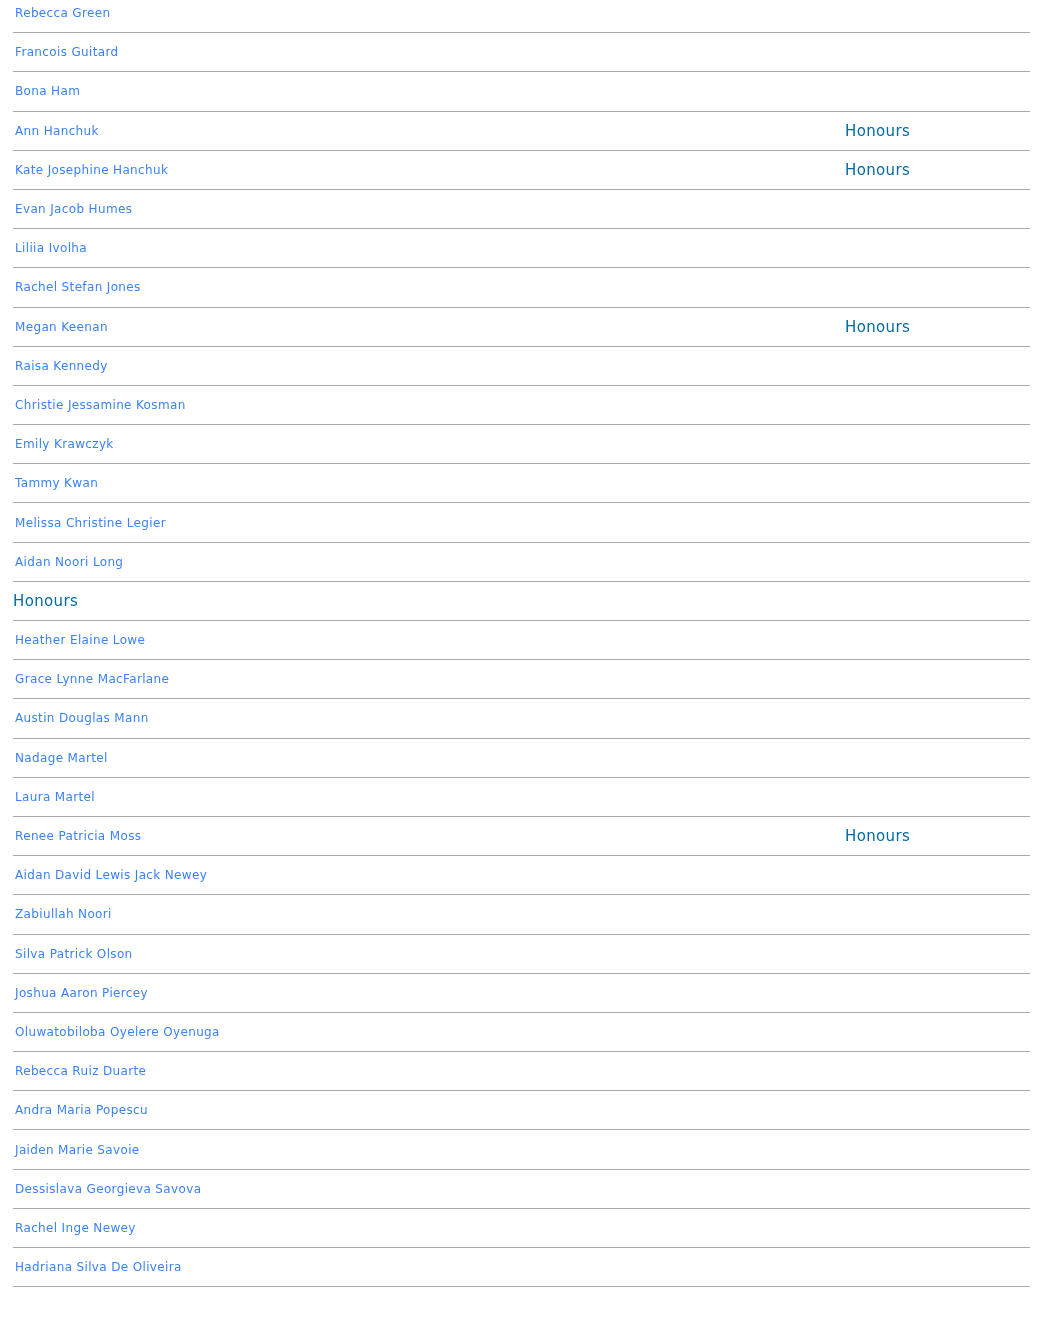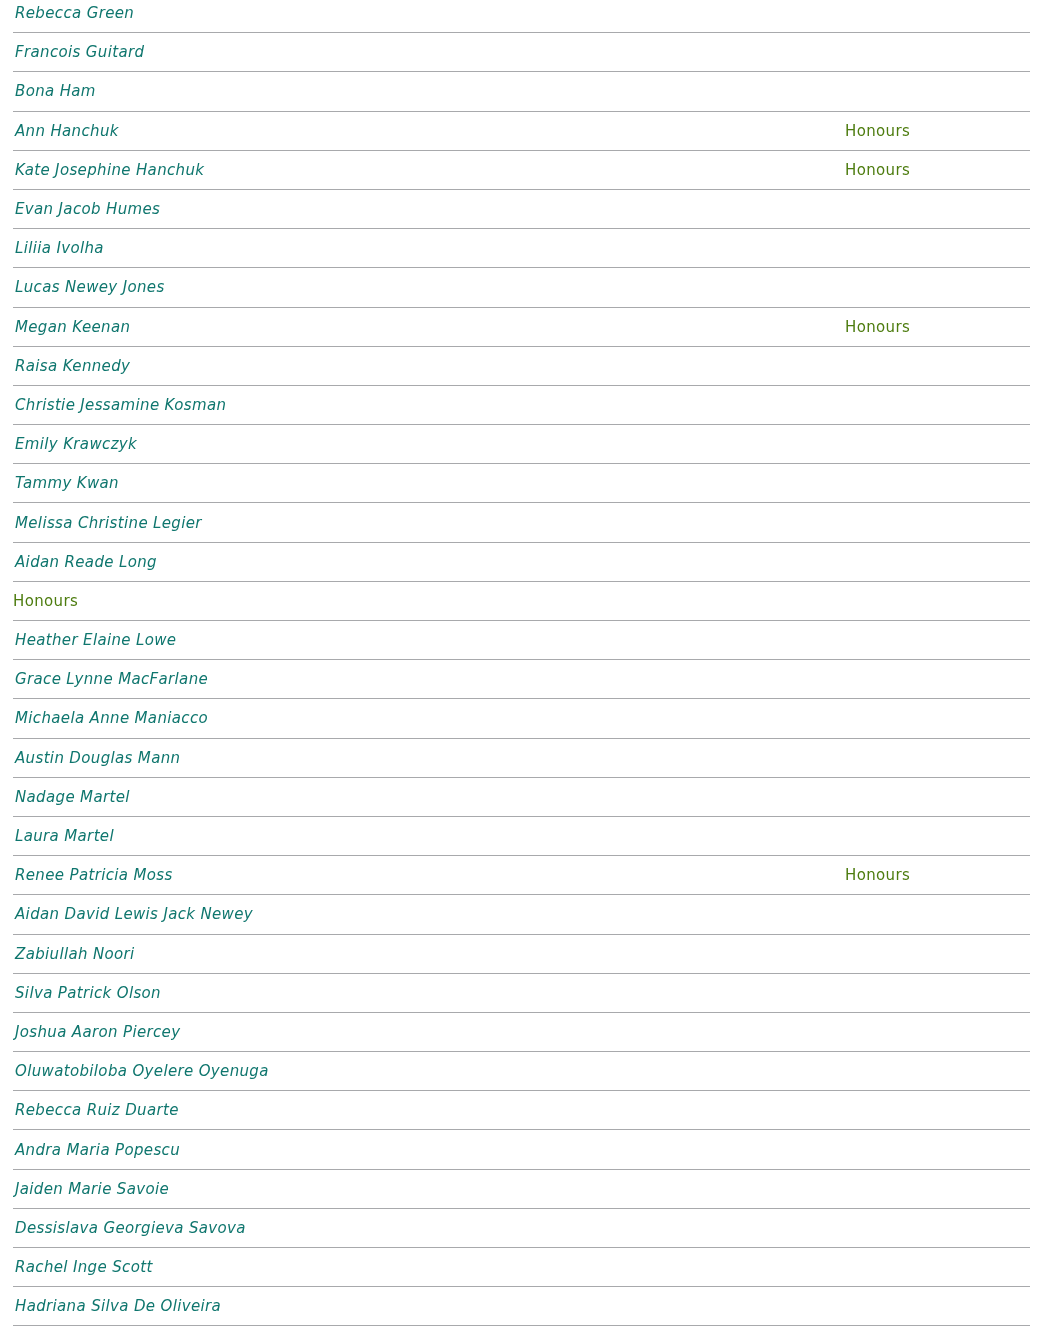--- a/index.html
+++ b/index.html
@@ -22,33 +22,32 @@
   }
   .row {
     display: flex;
     align-items: center;
     height: 39.2px;
     border-bottom: 1px solid #a8a9ac;
   }
   .cell-name {
     flex: 1 1 auto;
     padding-left: 2px;
-    font-size: 15px;
+    font-size: 12px;
     letter-spacing: 0.35px;
-    color: #0f766e;
+    color: #3b82f6;
     white-space: nowrap;
     overflow: hidden;
-    font-style: italic;
   }
   .cell-designation {
     flex: 0 0 185px;
     width: 185px;
     font-size: 15px;
     letter-spacing: 0.35px;
-    color: #4d7c0f;
+    color: #0369a1;
     white-space: nowrap;
     text-align: left;
   }
 </style>
 </head>
 <body>
 
 <div class="viewport">
   <div class="list">
   <div class="row">
@@ -80,21 +79,21 @@
     <span class="cell-name">Evan Jacob Humes</span>
     <span class="cell-designation"></span>
   </div>
 
   <div class="row">
     <span class="cell-name">Liliia Ivolha</span>
     <span class="cell-designation"></span>
   </div>
 
   <div class="row">
-    <span class="cell-name">Lucas Newey Jones</span>
+    <span class="cell-name">Rachel Stefan Jones</span>
     <span class="cell-designation"></span>
   </div>
 
   <div class="row">
     <span class="cell-name">Megan Keenan</span>
     <span class="cell-designation">Honours</span>
   </div>
 
   <div class="row">
     <span class="cell-name">Raisa Kennedy</span>
@@ -115,42 +114,38 @@
     <span class="cell-name">Tammy Kwan</span>
     <span class="cell-designation"></span>
   </div>
 
   <div class="row">
     <span class="cell-name">Melissa Christine Legier</span>
     <span class="cell-designation"></span>
   </div>
 
   <div class="row">
-    <span class="cell-name">Aidan Reade Long</span>
+    <span class="cell-name">Aidan Noori Long</span>
     <span class="cell-designation"></span>
   </div>
 
   <div class="row">
     <span class="cell-designation">Honours</span>
   </div>
 
   <div class="row">
     <span class="cell-name">Heather Elaine Lowe</span>
     <span class="cell-designation"></span>
   </div>
 
   <div class="row">
     <span class="cell-name">Grace Lynne MacFarlane</span>
     <span class="cell-designation"></span>
   </div>
 
-  <div class="row">
-    <span class="cell-name">Michaela Anne Maniacco</span>
-    <span class="cell-designation"></span>
-  </div>
 
   <div class="row">
     <span class="cell-name">Austin Douglas Mann</span>
     <span class="cell-designation"></span>
   </div>
 
   <div class="row">
     <span class="cell-name">Nadage Martel</span>
     <span class="cell-designation"></span>
   </div>
@@ -204,21 +199,21 @@
     <span class="cell-name">Jaiden Marie Savoie</span>
     <span class="cell-designation"></span>
   </div>
 
   <div class="row">
     <span class="cell-name">Dessislava Georgieva Savova</span>
     <span class="cell-designation"></span>
   </div>
 
   <div class="row">
-    <span class="cell-name">Rachel Inge Scott</span>
+    <span class="cell-name">Rachel Inge Newey</span>
     <span class="cell-designation"></span>
   </div>
 
   <div class="row">
     <span class="cell-name">Hadriana Silva De Oliveira</span>
     <span class="cell-designation"></span>
   </div>
 </div>
 </div>
 

